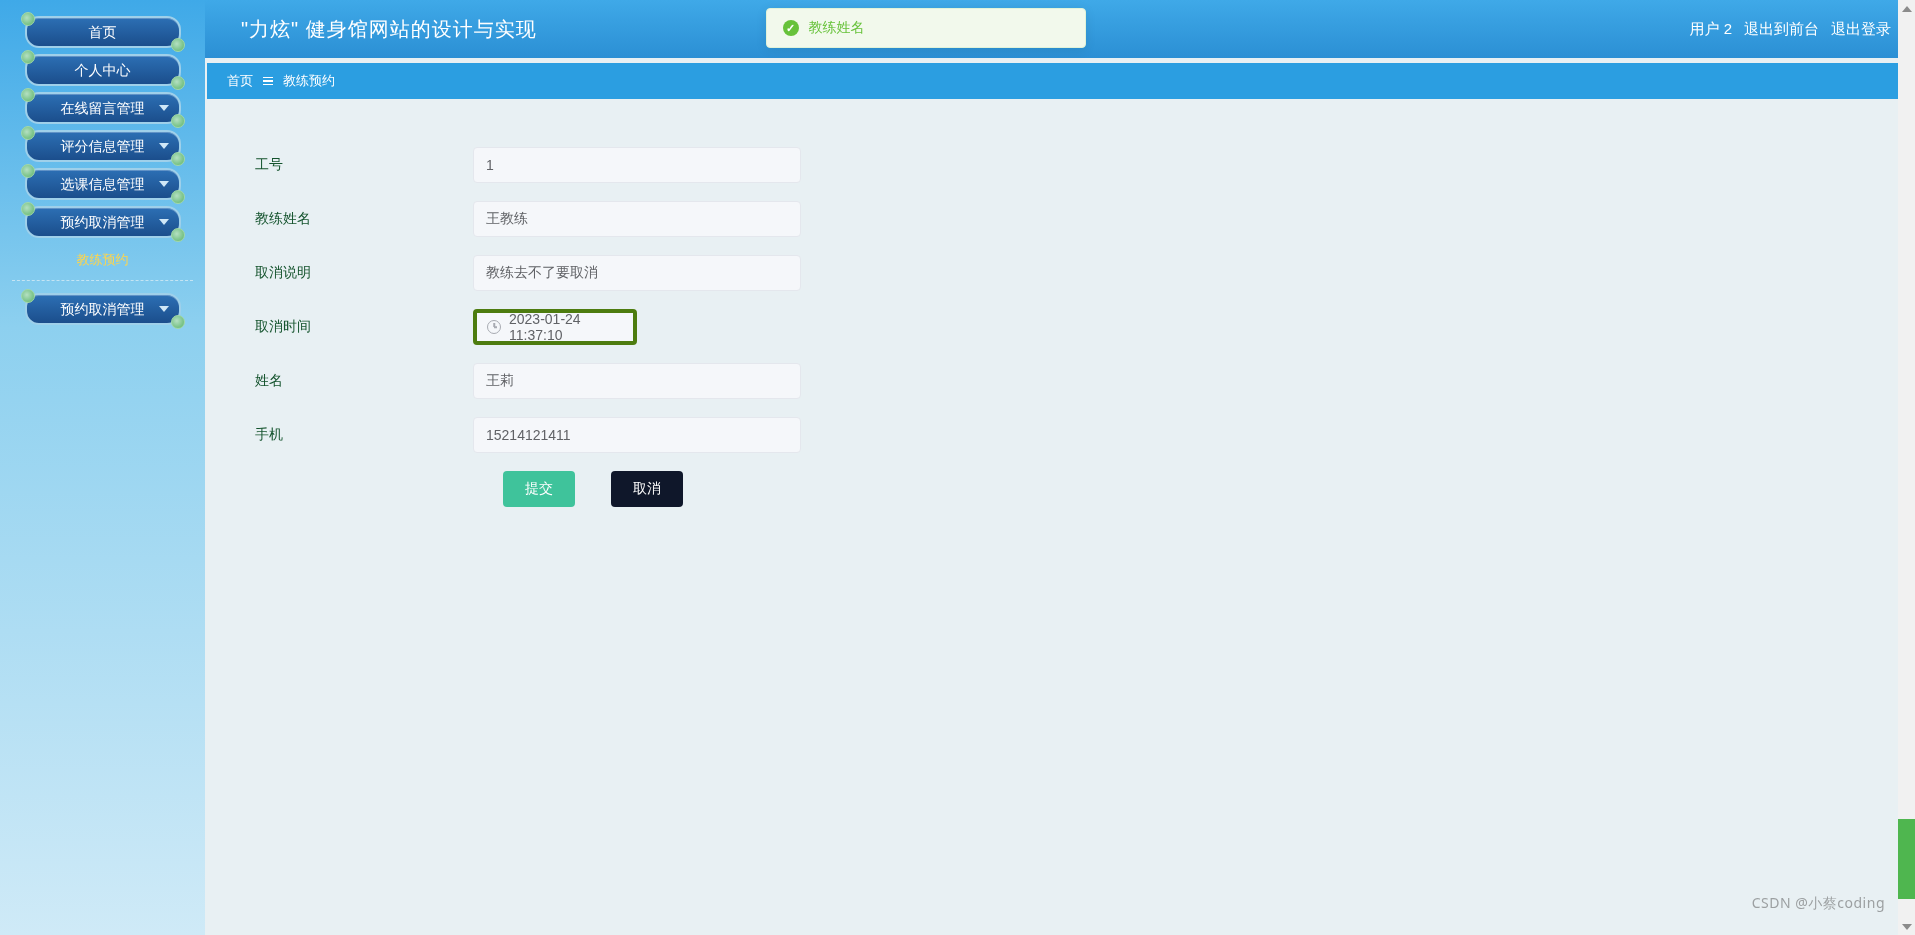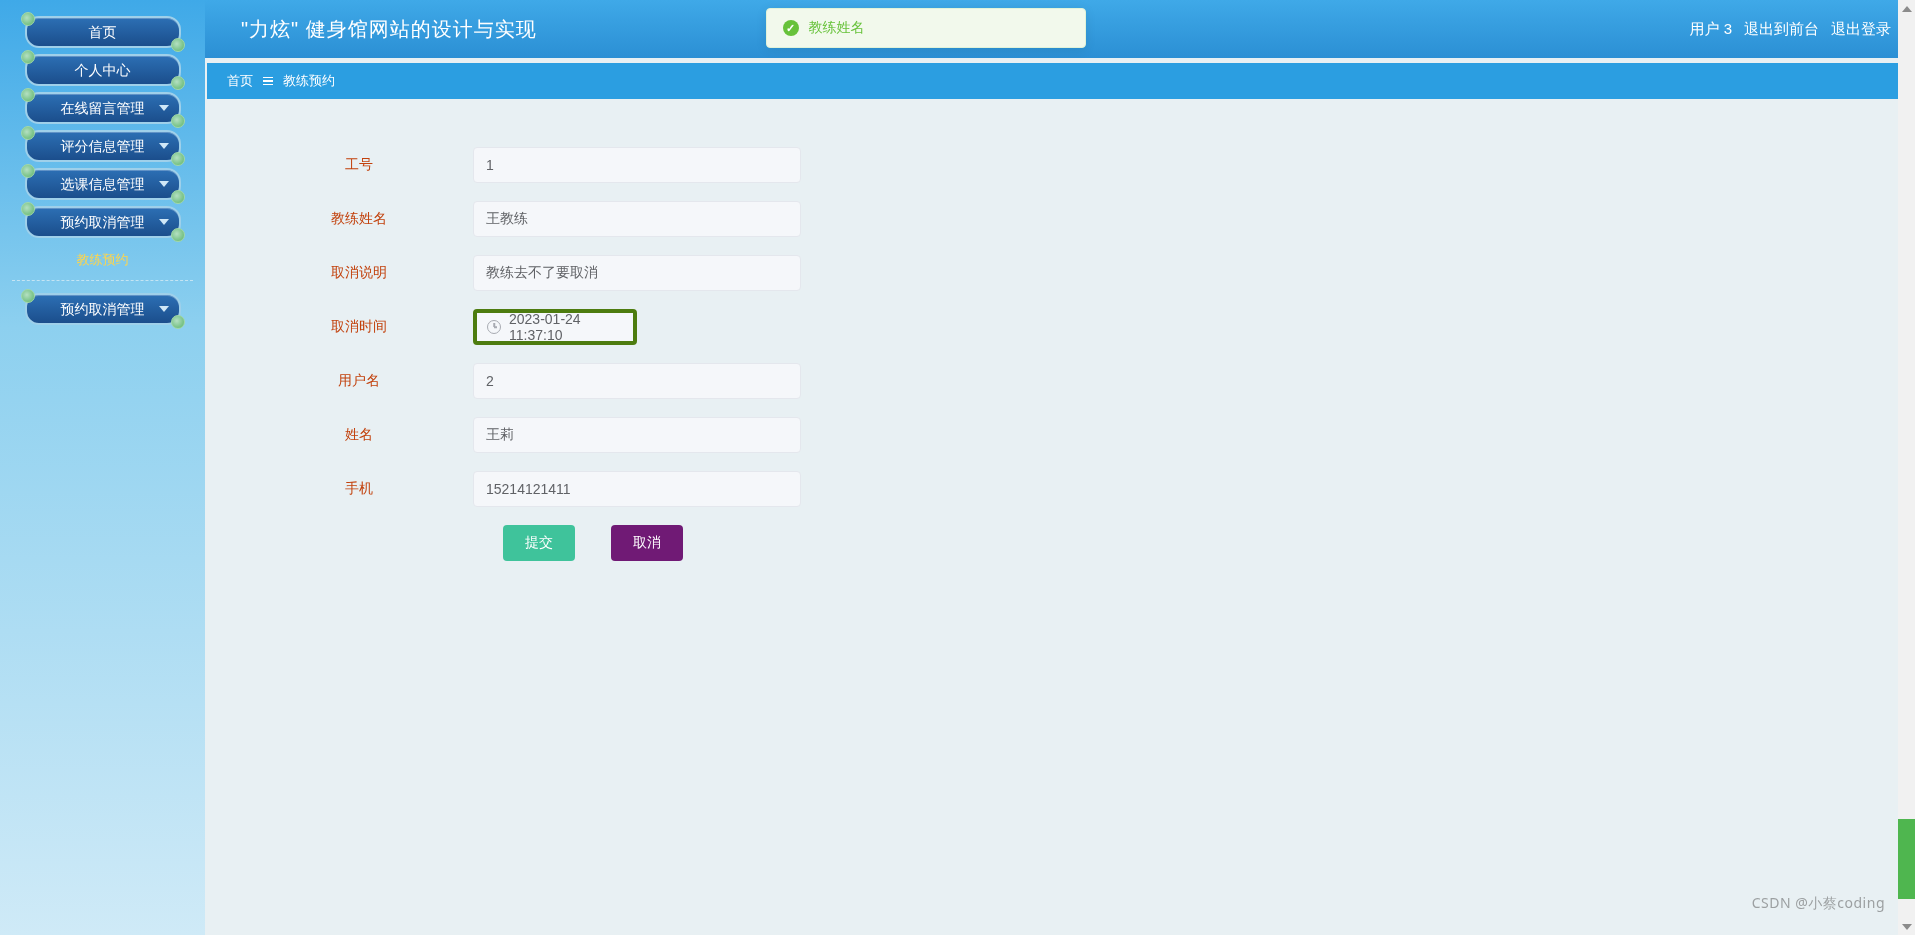--- a/index.html
+++ b/index.html
@@ -142,22 +142,22 @@
     .form {
       padding: 48px 0 0 48px;
     }
     .form-row {
       display: flex;
       align-items: center;
       margin-bottom: 18px;
     }
     .form-label {
       width: 218px;
-      text-align: center;
-      color: #c2410c;
+      text-align: left;
+      color: #14532d;
       font-size: 14px;
       padding-right: 10px;
     }
     .form-input {
       width: 328px; height: 36px;
       background: #f5f7fa;
       border: 1px solid #e4e7ed;
       border-radius: 4px;
       padding: 0 12px;
       color: #606266;
@@ -204,21 +204,21 @@
     }
     .btn {
       min-width: 72px; height: 36px;
       border: none; border-radius: 4px;
       color: #fff; font-size: 14px;
       padding: 0 20px;
       cursor: pointer;
       margin-left: 20px;
     }
     .btn-submit { background: #3fc39b; }
-    .btn-cancel { background: #701a75; text-align: center; }
+    .btn-cancel { background: #0f172a; text-align: center; }
 
     
     .scroll-track {
       position: absolute;
       right: 0; top: 0; bottom: 0;
       width: 17px;
       background: #f1f1f1;
     }
     .scroll-track .up, .scroll-track .down {
       position: absolute; left: 0; width: 17px; height: 17px;
@@ -288,21 +288,21 @@
   <div class="nav-item has-chevron">
     <span class="corner tl"></span>
     <span class="corner br"></span>
     <span>预约取消管理</span>
   </div>
 </div>
 
 <div class="header">
   <div class="header-title">"力炫" 健身馆网站的设计与实现</div>
   <div class="header-right">
-    <span>用户 3</span>
+    <span>用户 2</span>
     <span>退出到前台</span>
     <span>退出登录</span>
   </div>
 </div>
 
 <div class="toast">
   <span class="toast-icon">✓</span>
   <span>教练姓名</span>
 </div>
 
@@ -336,24 +336,20 @@
     </div>
 
     <div class="form-row">
       <div class="form-label">取消时间</div>
       <div class="form-date">
         <span class="clock-icon"></span>
         <span>2023-01-24 11:37:10</span>
       </div>
     </div>
 
-    <div class="form-row">
-      <div class="form-label">用户名</div>
-      <input class="form-input" disabled="" value="2" style="">
-    </div>
 
     <div class="form-row">
       <div class="form-label">姓名</div>
       <input class="form-input" disabled="" value="王莉" style="">
     </div>
 
     <div class="form-row">
       <div class="form-label">手机</div>
       <input class="form-input" disabled="" value="15214121411" style="">
     </div>

